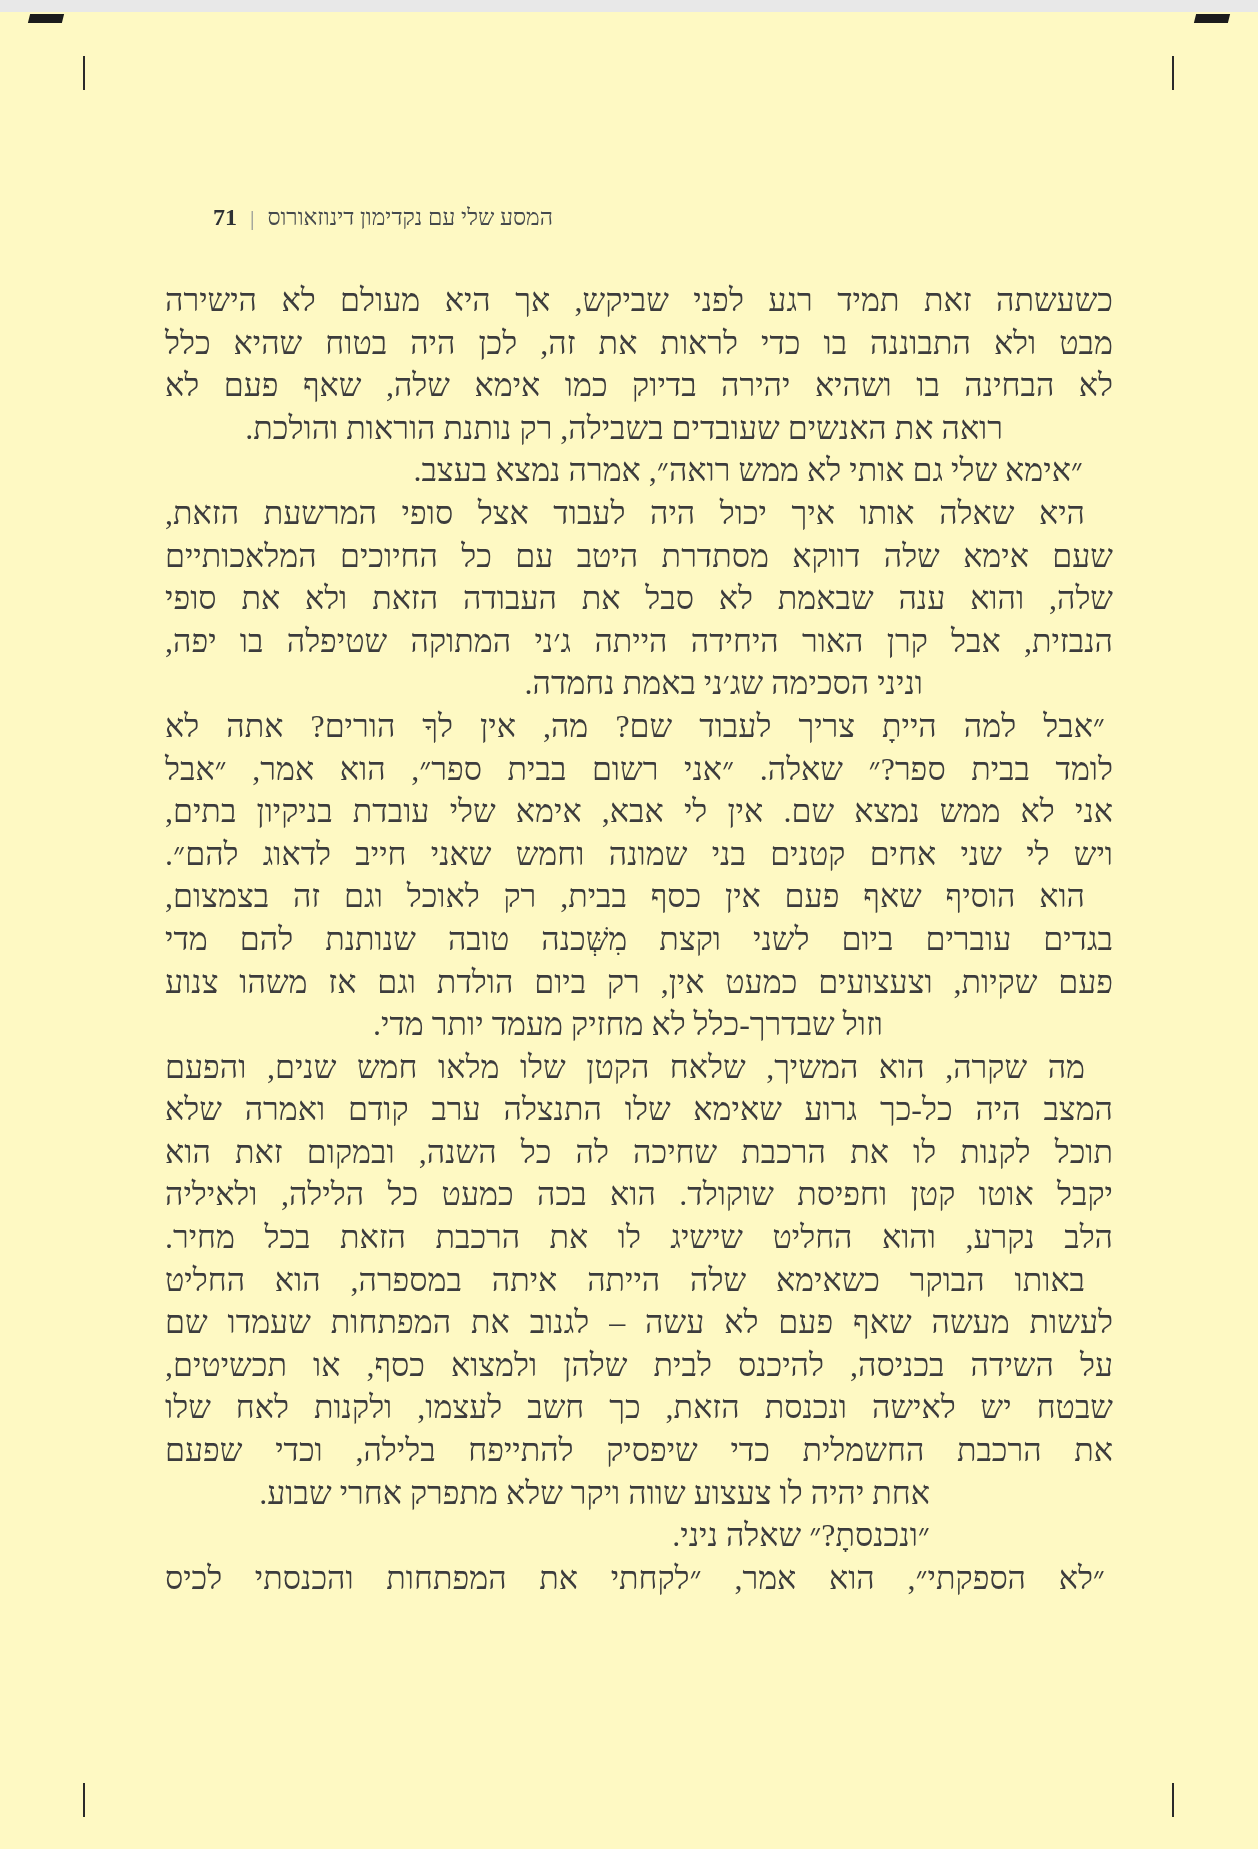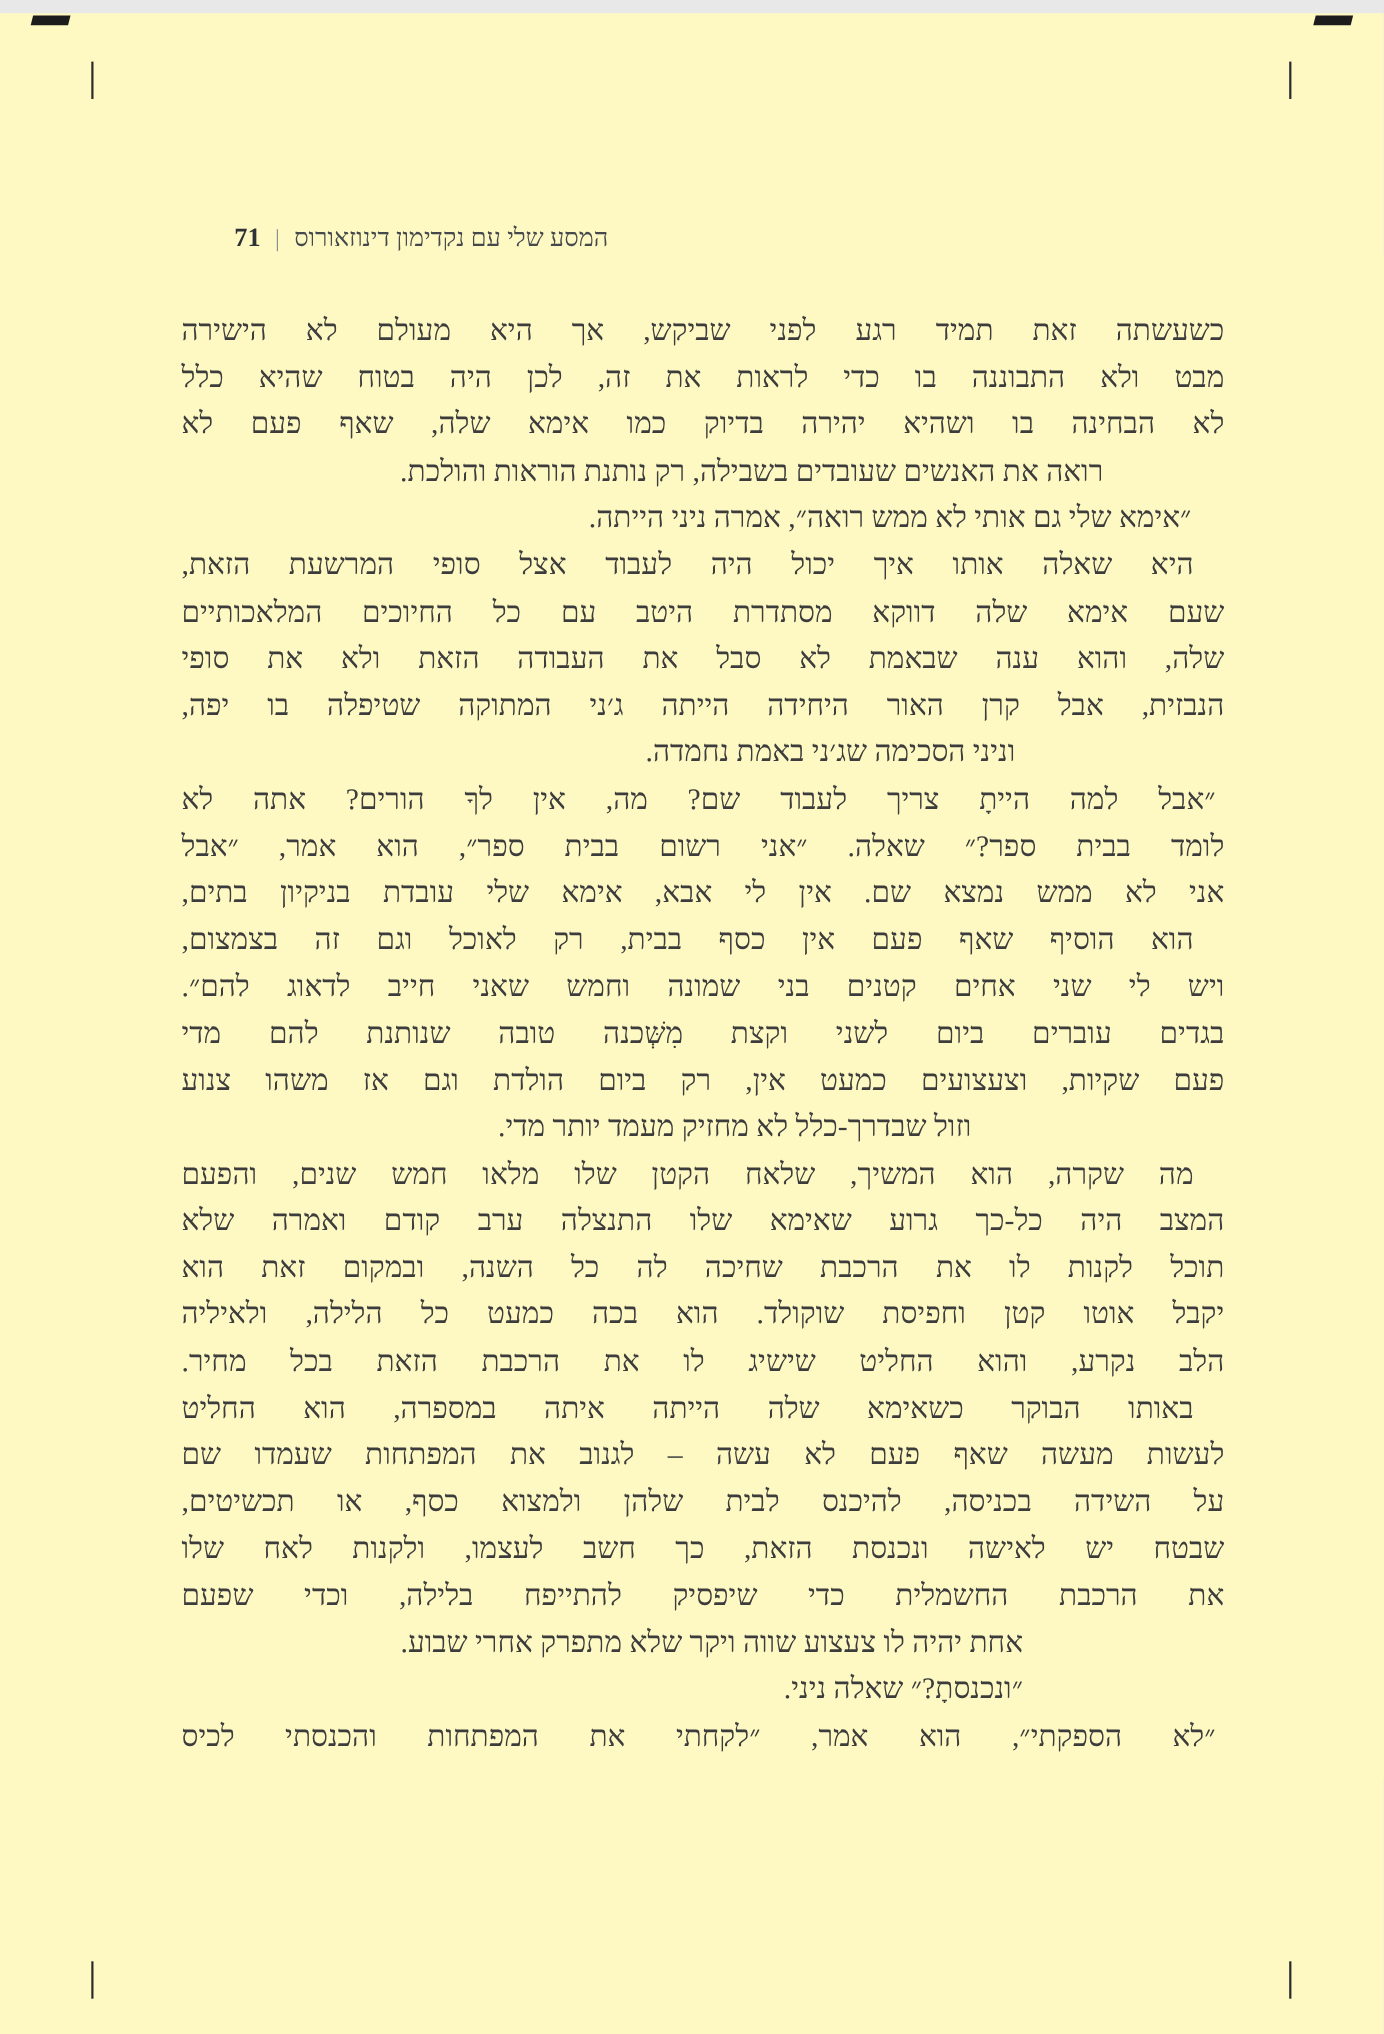--- a/index.html
+++ b/index.html
@@ -50,21 +50,21 @@
     font-weight:normal;
     margin:0 13px;
     font-size:22px;
   }
   
   .bodytext{
     position:absolute;
     left:0;top:267px;
     width:948px;
     color:#3c3c3c;
-    font-size:27px;
+    font-size:32px;
   }
   .ln{
     direction:rtl;
     unicode-bidi:embed;
     line-height:42.6px;
     text-align:justify;
     box-sizing:border-box;
     width:100%;
   }
   .ln.j{text-align-last:justify;}
@@ -88,31 +88,31 @@
 
     <div class="runhead">
       <span class="title">המסע שלי עם נקדימון דינוזאורוס</span><span class="sep">|</span><span class="pagenum">71</span>
     </div>
 
     <div class="bodytext">
         <div class="ln j">כשעשתה זאת תמיד רגע לפני שביקש, אך היא מעולם לא הישירה</div>
         <div class="ln j">מבט ולא התבוננה בו כדי לראות את זה, לכן היה בטוח שהיא כלל</div>
         <div class="ln j">לא הבחינה בו ושהיא יהירה בדיוק כמו אימא שלה, שאף פעם לא</div>
         <div class="ln e" style="padding-right: 110px;">רואה את האנשים שעובדים בשבילה, רק נותנת הוראות והולכת.</div>
-        <div class="ln e" style="padding-right: 30px;">״אימא שלי גם אותי לא ממש רואה״, אמרה ניני הייתה.</div>
+        <div class="ln e" style="padding-right: 30px;">״אימא שלי גם אותי לא ממש רואה״, אמרה נמצא בעצב.</div>
         <div class="ln j" style="padding-right: 28px;">היא שאלה אותו איך יכול היה לעבוד אצל סופי המרשעת הזאת,</div>
         <div class="ln j">שעם אימא שלה דווקא מסתדרת היטב עם כל החיוכים המלאכותיים</div>
         <div class="ln j">שלה, והוא ענה שבאמת לא סבל את העבודה הזאת ולא את סופי</div>
         <div class="ln j">הנבזית, אבל קרן האור היחידה הייתה ג׳ני המתוקה שטיפלה בו יפה,</div>
         <div class="ln e" style="padding-right: 190px;">וניני הסכימה שג׳ני באמת נחמדה.</div>
         <div class="ln j" style="padding-right: 8px;">״אבל למה הייתָ צריך לעבוד שם? מה, אין לךָ הורים? אתה לא</div>
         <div class="ln j">לומד בבית ספר?״ שאלה. ״אני רשום בבית ספר״, הוא אמר, ״אבל</div>
         <div class="ln j">אני לא ממש נמצא שם. אין לי אבא, אימא שלי עובדת בניקיון בתים,</div>
+        <div class="ln j">ויש לי שני אחים קטנים בני שמונה וחמש שאני חייב לדאוג להם״.</div>
         <div class="ln j" style="padding-right: 28px;">הוא הוסיף שאף פעם אין כסף בבית, רק לאוכל וגם זה בצמצום,</div>
-        <div class="ln j">ויש לי שני אחים קטנים בני שמונה וחמש שאני חייב לדאוג להם״.</div>
         <div class="ln j">בגדים עוברים ביום לשני וקצת מִשְּׁכנה טובה שנותנת להם מדי</div>
         <div class="ln j">פעם שקיות, וצעצועים כמעט אין, רק ביום הולדת וגם אז משהו צנוע</div>
         <div class="ln e" style="padding-right: 230px;">וזול שבדרך-כלל לא מחזיק מעמד יותר מדי.</div>
         <div class="ln j" style="padding-right: 28px;">מה שקרה, הוא המשיך, שלאח הקטן שלו מלאו חמש שנים, והפעם</div>
         <div class="ln j">המצב היה כל-כך גרוע שאימא שלו התנצלה ערב קודם ואמרה שלא</div>
         <div class="ln j">תוכל לקנות לו את הרכבת שחיכה לה כל השנה, ובמקום זאת הוא</div>
         <div class="ln j">יקבל אוטו קטן וחפיסת שוקולד. הוא בכה כמעט כל הלילה, ולאיליה</div>
         <div class="ln j">הלב נקרע, והוא החליט שישיג לו את הרכבת הזאת בכל מחיר.</div>
         <div class="ln j" style="padding-right: 28px;">באותו הבוקר כשאימא שלה הייתה איתה במספרה, הוא החליט</div>
         <div class="ln j">לעשות מעשה שאף פעם לא עשה – לגנוב את המפתחות שעמדו שם</div>

